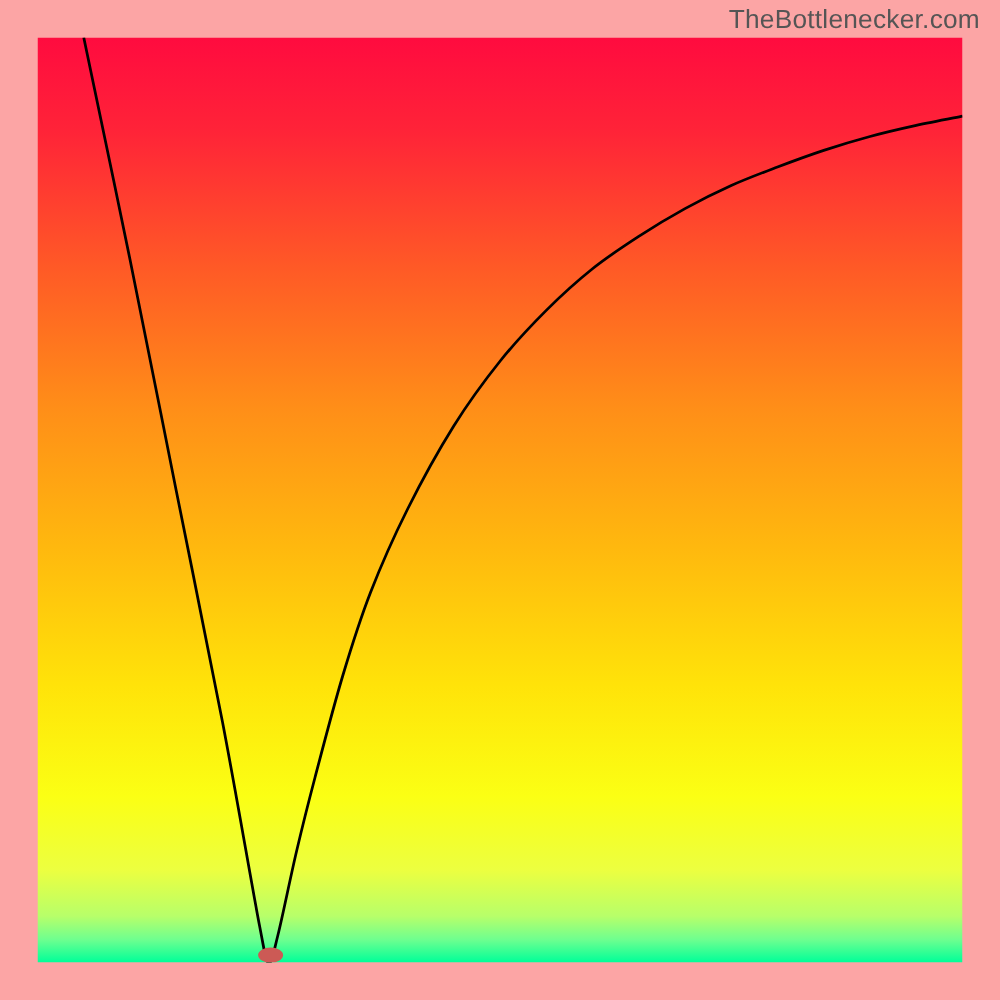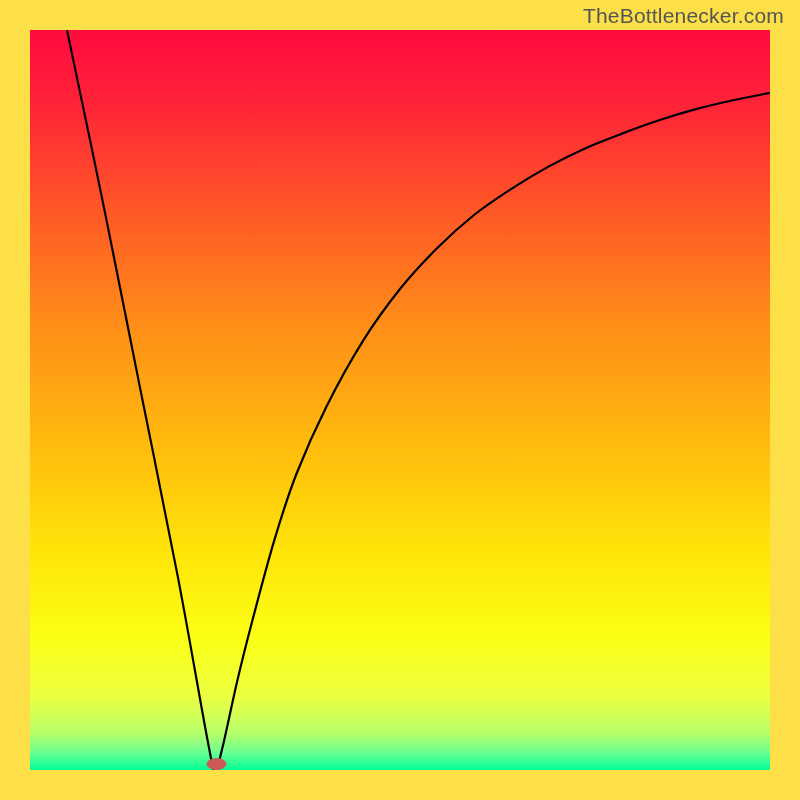--- a/index.html
+++ b/index.html
@@ -10,21 +10,21 @@
     background: #000;
     font-family: Arial, Helvetica, sans-serif;
     overflow: hidden;
   }
   .frame {
     position: absolute;
     top: 0;
     left: 0;
     width: 800px;
     height: 800px;
-    background: #fde047;
+    background: #fca5a5;
   }
   .attribution {
     position: absolute;
     top: 4px;
     right: 16px;
     color: #555;
     font-size: 21px;
     font-weight: 400;
     letter-spacing: 0.2px;
   }

